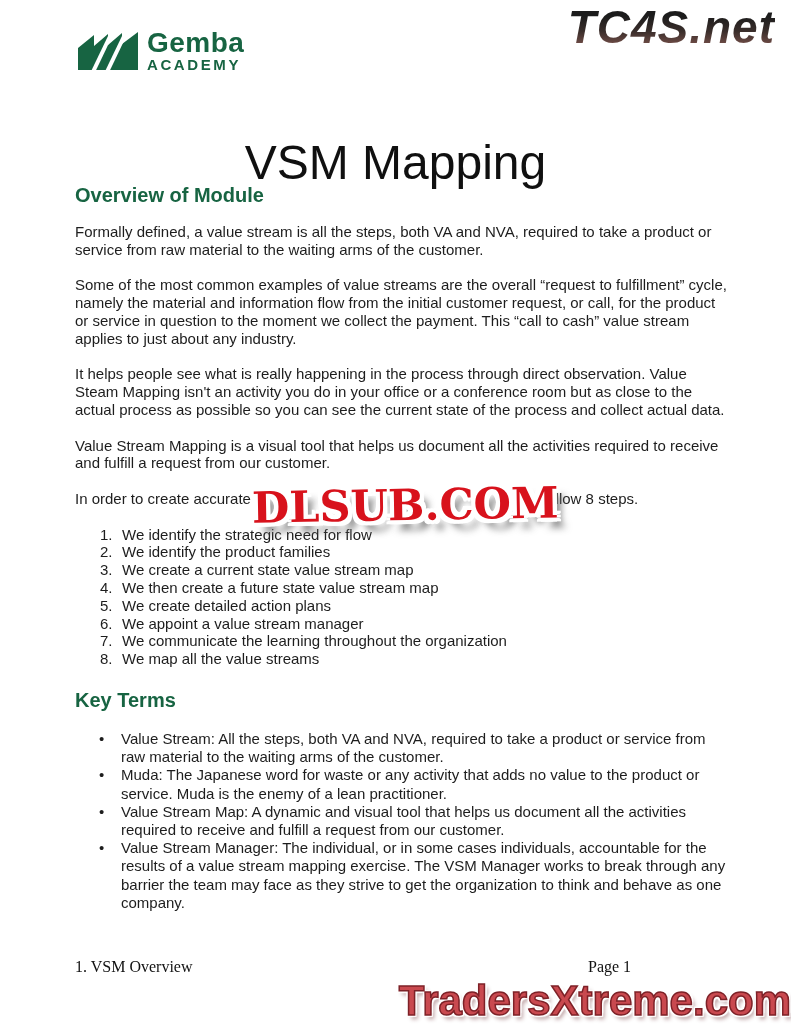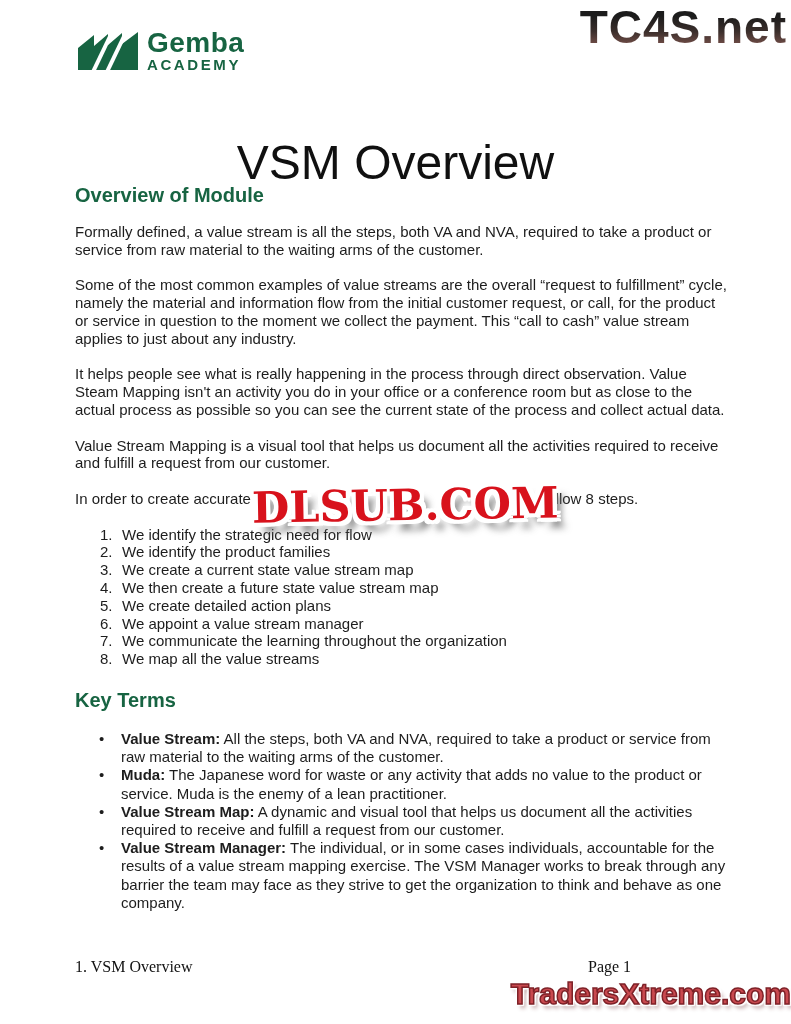--- a/index.html
+++ b/index.html
@@ -10,39 +10,39 @@
 
   
   .logo{position:absolute;left:74px;top:24px;display:flex;align-items:flex-end;}
   .logo-icon{width:68px;height:48px;display:block;}
   .logo-text{margin-left:5px;display:flex;flex-direction:column;}
   .brand{font-weight:bold;font-size:28px;line-height:26px;color:#176442;letter-spacing:0.5px;}
   .brand-sub{font-weight:bold;font-size:15px;line-height:15px;color:#176442;letter-spacing:2.6px;margin-top:1px;}
 
   
   .wm-tc4s{
-    position:absolute;top:0px;right:4px;
+    position:absolute;top:0px;right:16px;
     font-weight:bold;font-size:46px;letter-spacing:1px;
     font-family:"Liberation Sans",sans-serif;
     background:linear-gradient(180deg,#1c1c1c 30%,#3a2e2b 58%,#96625a 100%);
-    -webkit-background-clip:text;background-clip:text;color:transparent;
+    -webkit-background-clip:text;background-clip:text;color:transparent;font-style:italic;
   }
   .wm-dlsub{
     position:absolute;left:252px;top:480px;
     font-family:"DejaVu Serif",serif;font-weight:bold;font-size:43px;line-height:50px;
     color:#d8121c;transform:rotate(-1deg);white-space:nowrap;
     text-shadow:
       -4px -4px 0 #fff,4px -4px 0 #fff,-4px 4px 0 #fff,4px 4px 0 #fff,
       -4px 0 0 #fff,4px 0 0 #fff,0 -4px 0 #fff,0 4px 0 #fff,
       -3px -3px 0 #fff,3px -3px 0 #fff,-3px 3px 0 #fff,3px 3px 0 #fff,
       8px 10px 7px rgba(110,110,110,0.85);
   }
   .wm-traders{
     position:absolute;right:0px;top:977px;
-    font-weight:bold;font-size:30px;white-space:nowrap;
+    font-weight:bold;font-size:42px;white-space:nowrap;
     font-family:"Liberation Sans",sans-serif;
     color:#c9494f;
     -webkit-text-stroke:1.5px #7d2127;
     text-shadow:
       -2px -2px 1px #fff,2px -2px 1px #fff,-2px 2px 1px #fff,2px 2px 1px #fff,
       0 0 4px #fff,3px 4px 4px rgba(90,20,25,0.45);
   }
 
   
   .page-title{
@@ -56,21 +56,21 @@
   .content p{margin:0 0 17.8px 0;}
   .partial-line{display:block;white-space:nowrap;}
   .gap{display:inline-block;width:268px;}
   .steps{list-style:none;margin:0;padding:0;}
   .step{display:flex;padding-left:25px;}
   .step .num{width:22px;flex:none;}
   .kt-heading{margin:21px 0 19px 0;}
   .terms{list-style:none;margin:0;padding:0;}
   .term{position:relative;padding-left:46px;line-height:18.2px;}
   .term::before{content:"\2022";position:absolute;left:24px;top:0;}
-  .term .t-label{font-weight:bold;margin-top:24px;}
+  .term .t-label{font-weight:normal;margin-top:24px;}
 
   
   .footer-left,.footer-right{
     position:absolute;top:958px;font-family:"Liberation Serif",serif;font-size:16px;color:#111;
   }
   .footer-left{left:75px;}
   .footer-right{left:588px;text-align:center;}
 </style>
 </head>
 <body>
@@ -82,21 +82,21 @@
     <path d="M32,50 L54,4" stroke="#ffffff" stroke-width="4" fill="none"></path>
   </svg>
   <div class="logo-text">
     <span class="brand">Gemba</span>
     <span class="brand-sub">ACADEMY</span>
   </div>
 </div>
 
 <div class="wm-tc4s">TC4S.net</div>
 
-<h1 class="page-title">VSM Overview</h1>
+<h1 class="page-title">VSM Mapping</h1>
 
 <div class="content">
 
   <h2 class="sec-heading">Overview of Module</h2>
 
   <p>Formally defined, a value stream is all the steps, both VA and NVA, required to take a product or service from raw material to the waiting arms of the customer.</p>
   <p>Some of the most common examples of value streams are the overall “request to fulfillment” cycle, namely the material and information flow from the initial customer request, or call, for the product or service in question to the moment we collect the payment.  This “call to cash” value stream applies to just about any industry.</p>
   <p>It helps people see what is really happening in the process through direct observation.  Value Steam Mapping isn't an activity you do in your office or a conference room but as close to the actual process as possible so you can see the current state of the process and collect actual data.</p>
   <p>Value Stream Mapping is a visual tool that helps us document all the activities required to receive and fulfill a request from our customer.</p>
 

